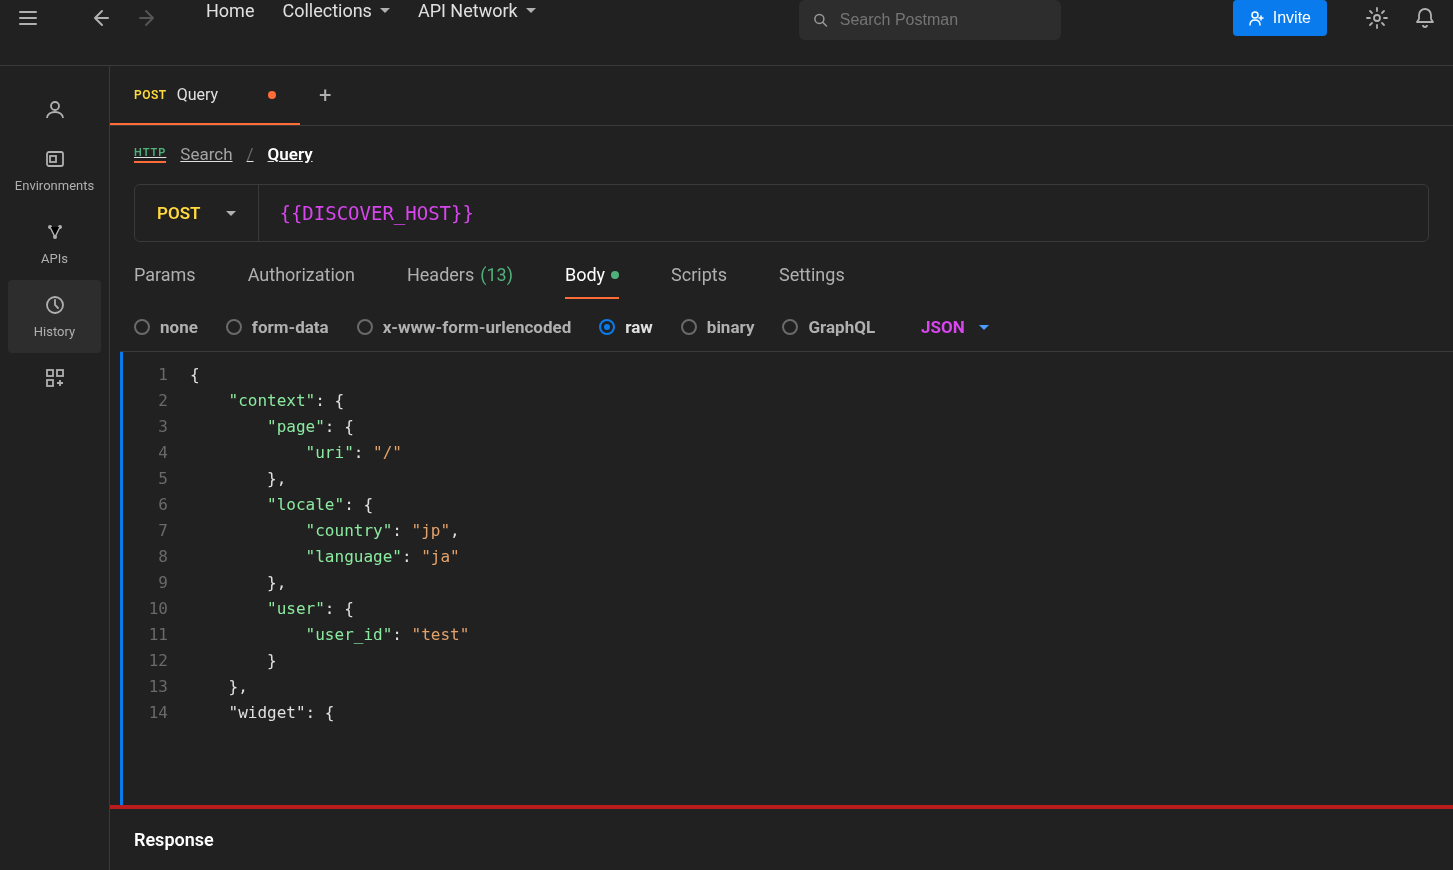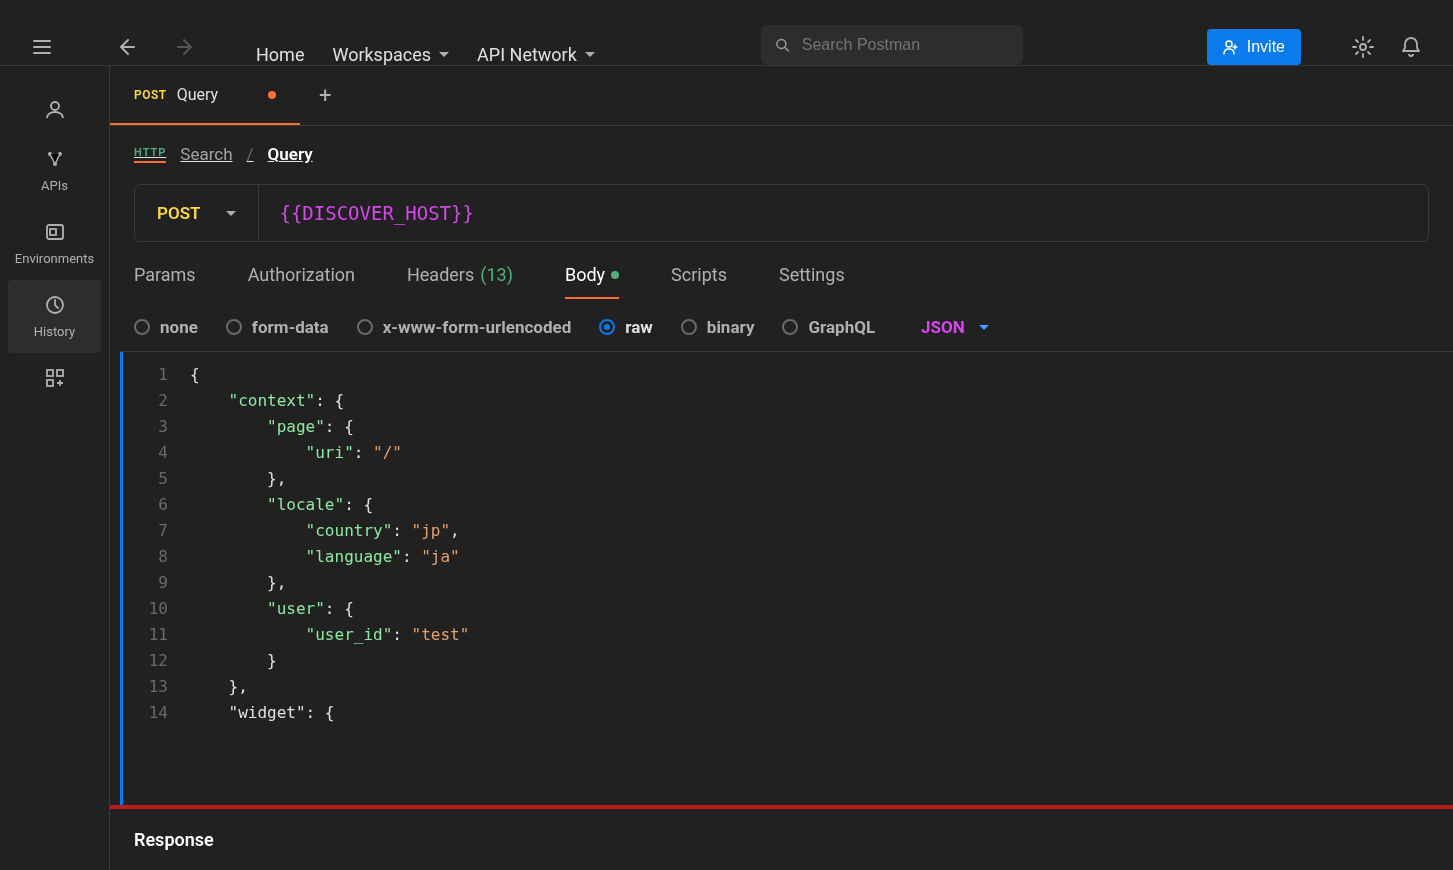--- a/index.html
+++ b/index.html
@@ -8,24 +8,24 @@
   background: #212121;
   color: #e0e0e0;
   width: 1453px;
   height: 870px;
   overflow: hidden;
   font-size: 14px;
 }
 .topbar {
   height: 66px;
   display: flex;
-  align-items: flex-end;
-  padding: 0 24px;
+  align-items: flex-start;
+  padding: 0 10px;
   border-bottom: 1px solid #3a3a3a;
-  gap: 24px;
+  gap: 12px;
 }
 .icon-btn {
   width: 36px; height: 36px;
   display: flex; align-items: center; justify-content: center;
   cursor: pointer;
   color: #b0b0b0;
   border-radius: 4px;
 }
 .icon-btn.disabled { color: #555; }
 .nav-links { display: flex; align-items: center; gap: 28px; margin-left: 28px; font-size: 18px; }
@@ -186,21 +186,21 @@
   <div class="icon-btn disabled">
     <svg width="20" height="20" viewBox="0 0 20 20">
         <path d="M8 3l7 7-7 7M15 10H2" stroke="currentColor" stroke-width="2" fill="none" stroke-linecap="round" stroke-linejoin="round"></path>
       </svg>
   </div>
   <div class="nav-links">
     <div class="nav-link">
         <span>Home</span>
       </div>
     <div class="nav-link">
-        <span>Workspaces</span>
+        <span>Collections</span>
         <span class="chevron-down"></span>
       </div>
     <div class="nav-link">
         <span>API Network</span>
         <span class="chevron-down"></span>
       </div>
   </div>
   <div class="search-box">
     <svg width="20" height="20" viewBox="0 0 20 20">
         <circle cx="8.5" cy="8.5" r="6" stroke="#9a9a9a" stroke-width="2" fill="none"></circle>
@@ -233,33 +233,33 @@
 <div class="main">
   <div class="sidebar">
     <div class="sidebar-item">
       <svg class="sb-icon" viewBox="0 0 22 22">
           <circle cx="11" cy="8" r="4" stroke="#b0b0b0" stroke-width="1.8" fill="none"></circle>
           <path d="M3 20c0-4 4-6 8-6s8 2 8 6" stroke="#b0b0b0" stroke-width="1.8" fill="none"></path>
         </svg>
     </div>
     <div class="sidebar-item">
       <svg class="sb-icon" viewBox="0 0 22 22">
+          <rect x="3" y="4" width="16" height="14" rx="2" stroke="#b0b0b0" stroke-width="1.8" fill="none"></rect>
+          <rect x="6" y="8" width="6" height="6" stroke="#b0b0b0" stroke-width="1.8" fill="none"></rect>
+        </svg>
+      <span>Environments</span>
+    </div>
+    <div class="sidebar-item">
+      <svg class="sb-icon" viewBox="0 0 22 22">
           <circle cx="6" cy="6" r="2" fill="#b0b0b0"></circle>
           <circle cx="16" cy="6" r="2" fill="#b0b0b0"></circle>
           <circle cx="11" cy="16" r="2" fill="#b0b0b0"></circle>
           <path d="M6 6l5 10 5-10" stroke="#b0b0b0" stroke-width="1.5"></path>
         </svg>
       <span>APIs</span>
-    </div>
-    <div class="sidebar-item">
-      <svg class="sb-icon" viewBox="0 0 22 22">
-          <rect x="3" y="4" width="16" height="14" rx="2" stroke="#b0b0b0" stroke-width="1.8" fill="none"></rect>
-          <rect x="6" y="8" width="6" height="6" stroke="#b0b0b0" stroke-width="1.8" fill="none"></rect>
-        </svg>
-      <span>Environments</span>
     </div>
     <div class="sidebar-item" style="background:#2d2d2d;border-radius:4px;margin:0 8px">
       <svg class="sb-icon" viewBox="0 0 22 22">
           <circle cx="11" cy="11" r="8" stroke="#b0b0b0" stroke-width="1.8" fill="none"></circle>
           <path d="M11 6v5l3 3" stroke="#b0b0b0" stroke-width="1.8" fill="none" stroke-linecap="round"></path>
         </svg>
       <span>History</span>
     </div>
     <div class="sidebar-item">
       <svg class="sb-icon" viewBox="0 0 22 22">

